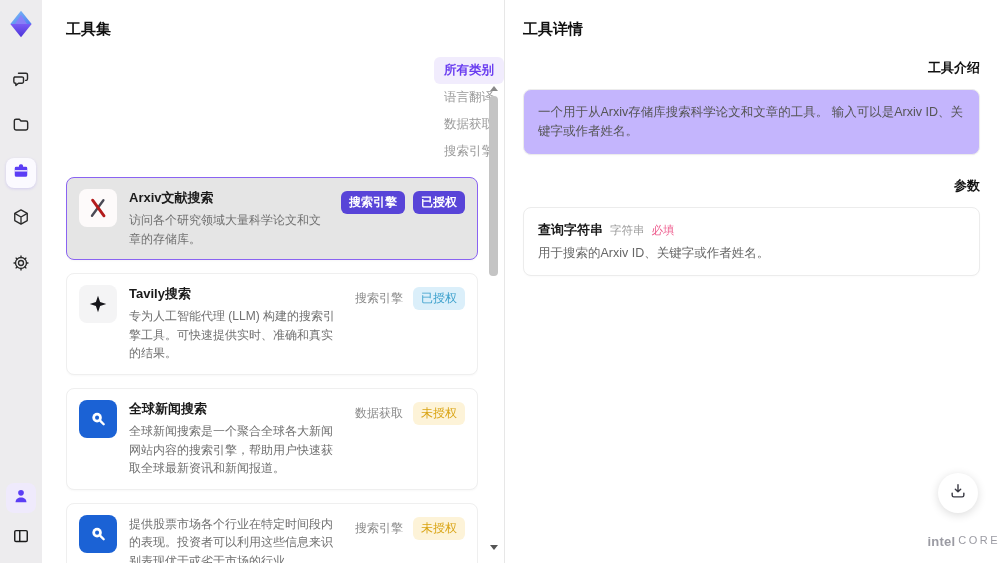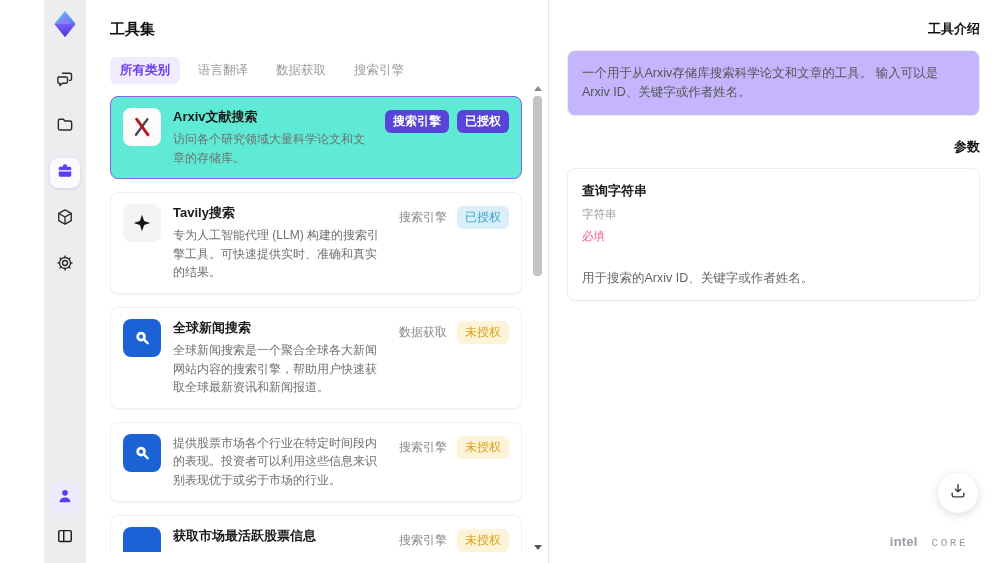--- a/index.html
+++ b/index.html
@@ -2,21 +2,21 @@
 <html><head>
 <meta charset="utf-8">
 <style>
   * { box-sizing: border-box; margin: 0; padding: 0; }
   html, body { width: 1000px; height: 563px; overflow: hidden; }
   body {
     font-family: "Liberation Sans", "DejaVu Sans", sans-serif;
     background: #ffffff;
     color: #1a1a1a;
   }
-  .app { display: flex; width: 1000px; height: 563px; padding-left: 44px; }
+  .app { display: flex; width: 1000px; height: 563px; }
 
   
   .sidebar {
     width: 42px; background: #edecee; height: 100%;
     display: flex; flex-direction: column; align-items: center;
     padding: 8px 0 10px 0; flex-shrink: 0;
   }
   .logo { width: 32px; height: 32px; margin-bottom: 26px; }
   .nav-icons { display: flex; flex-direction: column; gap: 16px; align-items: center; }
   .nav-btn {
@@ -27,31 +27,31 @@
   .sidebar-bottom { margin-top: auto; display: flex; flex-direction: column; gap: 10px; align-items: center; }
   .nav-btn.user-btn { background: #efeafc; }
 
   
   .main {
     width: 463px; flex-shrink: 0; position: relative;
     border-right: 1px solid #e7e7e7;
     padding: 20px 0 0 24px;
   }
   .page-title { font-size: 15px; font-weight: bold; color: #111; margin-bottom: 18px; }
-  .tabs { display: flex; gap: 8px; align-items: flex-start; margin-bottom: 12px; }
+  .tabs { display: flex; gap: 0; align-items: flex-end; margin-bottom: 12px; flex-direction: column; }
   .tab { font-size: 12.5px; color: #9a9a9a; padding: 5px 10px; border-radius: 6px; cursor: pointer; white-space: nowrap; }
   .tab.active { color: #6a3df0; background: #f1ecfd; font-weight: bold; }
 
   .tool-list { display: flex; flex-direction: column; gap: 13px; width: 412px; height: 456px; overflow: hidden; }
   .card {
     background: #fff; border: 1px solid #efefef; border-radius: 8px;
     padding: 11px 12px; display: flex; gap: 12px; cursor: pointer;
     box-shadow: 0 1px 2px rgba(0,0,0,.03); flex-shrink: 0;
   }
-  .card.selected { border: 1.5px solid #8a63f2; background: #5eead4; justify-content: flex-end; }
+  .card.selected { border: 1.5px solid #8a63f2; background: #e5e5e5; justify-content: flex-end; }
   .card-icon {
     width: 38px; height: 38px; border-radius: 8px; flex-shrink: 0;
     display: flex; align-items: center; justify-content: center;
   }
   .icon-arxiv { background: #fdfafa; }
   .icon-star  { background: #f4f4f5; }
   .icon-blue  { background: #1b62d5; }
   .card-body { flex: 1; min-width: 0; padding-right: 4px; }
   .card-name { font-size: 13px; font-weight: bold; color: #1a1a1a; margin-bottom: 4px; }
   .card-desc { font-size: 12px; color: #707070; line-height: 1.55; }
@@ -72,37 +72,37 @@
   
   .details { flex: 1; position: relative; padding: 20px 20px 0 18px; }
   .details-title { font-size: 15px; font-weight: bold; color: #111; margin-bottom: 20px; }
   .section-heading { font-size: 13px; font-weight: bold; color: #111; margin-bottom: 12px; text-align: right; }
   .info-box {
     border: 1px solid #ececec; border-radius: 8px; background: #c4b5fd;
     padding: 13px 14px; font-size: 12.5px; color: #555;
     box-shadow: 0 1px 2px rgba(0,0,0,.02); margin-bottom: 22px; line-height: 1.5;
   }
   .param-box { border: 1px solid #ececec; border-radius: 8px; background: #fff; padding: 13px 14px; box-shadow: 0 1px 2px rgba(0,0,0,.02); }
-  .param-head { display: flex; align-items: baseline; gap: 7px; margin-bottom: 26px; flex-direction: column; }
+  .param-head { display: flex; align-items: baseline; gap: 7px; margin-bottom: 6px; }
   .param-name { font-size: 13px; font-weight: bold; color: #1a1a1a; }
   .param-type { font-size: 11.5px; color: #9b9b9b; }
   .param-required { font-size: 11.5px; color: #ee5d8e; }
   .param-desc { font-size: 12.5px; color: #666; }
 
   .fab {
     position: absolute; right: 22px; bottom: 50px; width: 40px; height: 40px;
     border-radius: 50%; background: #fff; box-shadow: 0 2px 10px rgba(0,0,0,.14);
     display: flex; align-items: center; justify-content: center; cursor: pointer;
   }
   .intel-badge {
-    position: absolute; right: 32px; bottom: 14px;
-    display: flex; align-items: flex-end; gap: 14px; color: #9b9ba3; cursor: default;
+    position: absolute; right: 0; bottom: 14px;
+    display: flex; align-items: flex-start; gap: 3px; color: #9b9ba3; cursor: default;
   }
   .intel-word { font-size: 13px; font-weight: bold; letter-spacing: .2px; }
-  .intel-core { font-size: 11px; letter-spacing: 2.5px; text-transform: uppercase; font-family: Liberation Mono, monospace; }
+  .intel-core { font-size: 11px; letter-spacing: 2.5px; text-transform: uppercase; }
 </style>
 </head>
 <body>
 
 <div class="app">
 
   <div class="sidebar">
     <div class="logo">
       <svg viewBox="0 0 24 24" width="32" height="32">
         <defs>
@@ -279,20 +279,21 @@
     </div>
 
     <div class="scrollbar">
       <div class="sb-arrow sb-up"></div>
       <div class="sb-thumb"></div>
       <div class="sb-arrow sb-down"></div>
     </div>
   </div>
 
   <div class="details">
+    <div class="details-title">工具详情</div>
 
     <div class="section-heading">工具介绍</div>
     <div class="info-box">一个用于从Arxiv存储库搜索科学论文和文章的工具。 输入可以是Arxiv ID、关键字或作者姓名。</div>
 
     <div class="section-heading">参数</div>
     <div class="param-box">
       <div class="param-head">
         <span class="param-name">查询字符串</span>
         <span class="param-type">字符串</span>
         <span class="param-required">必填</span>

